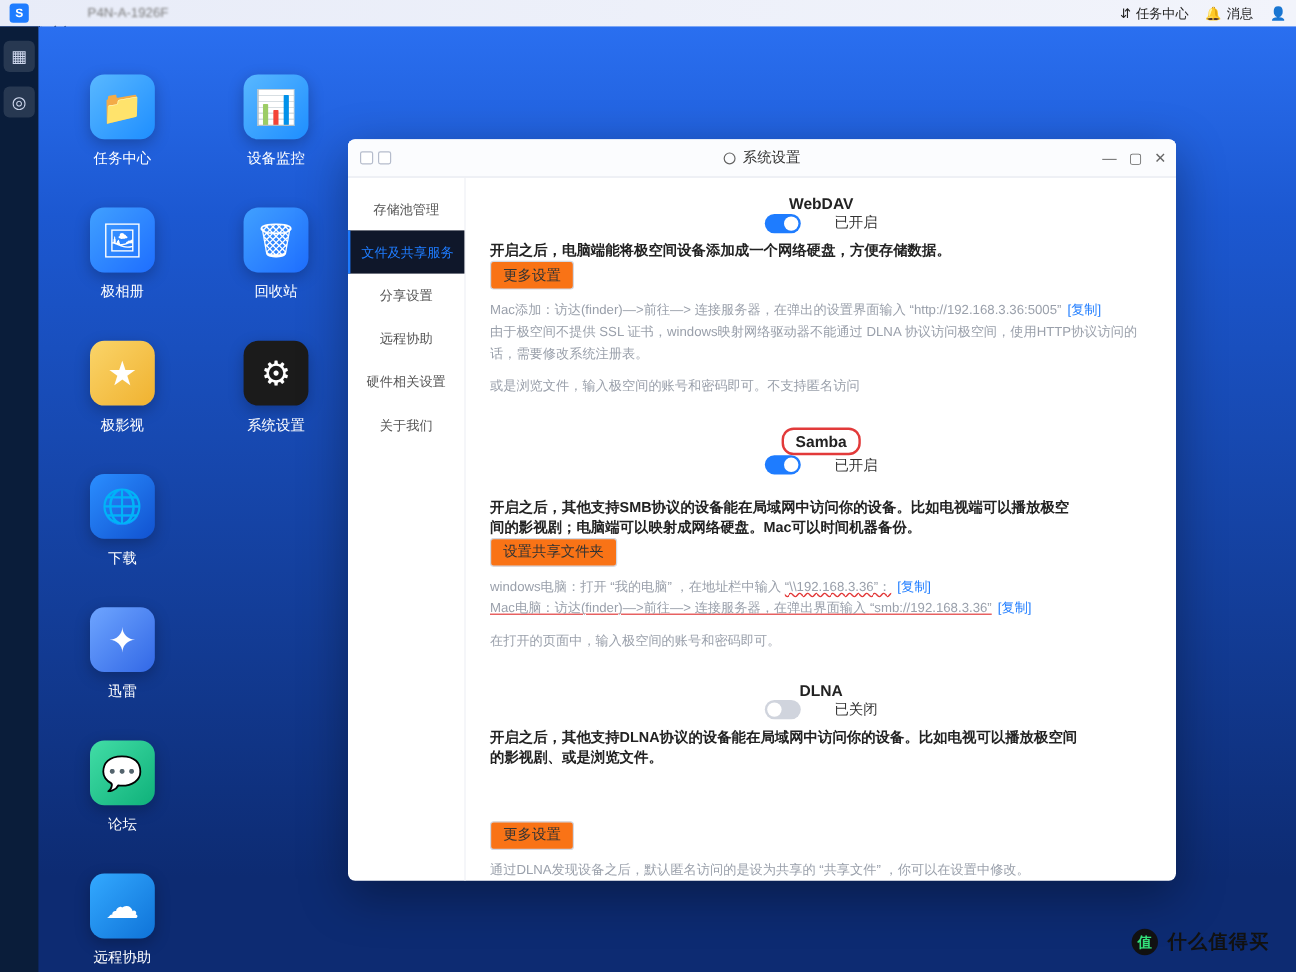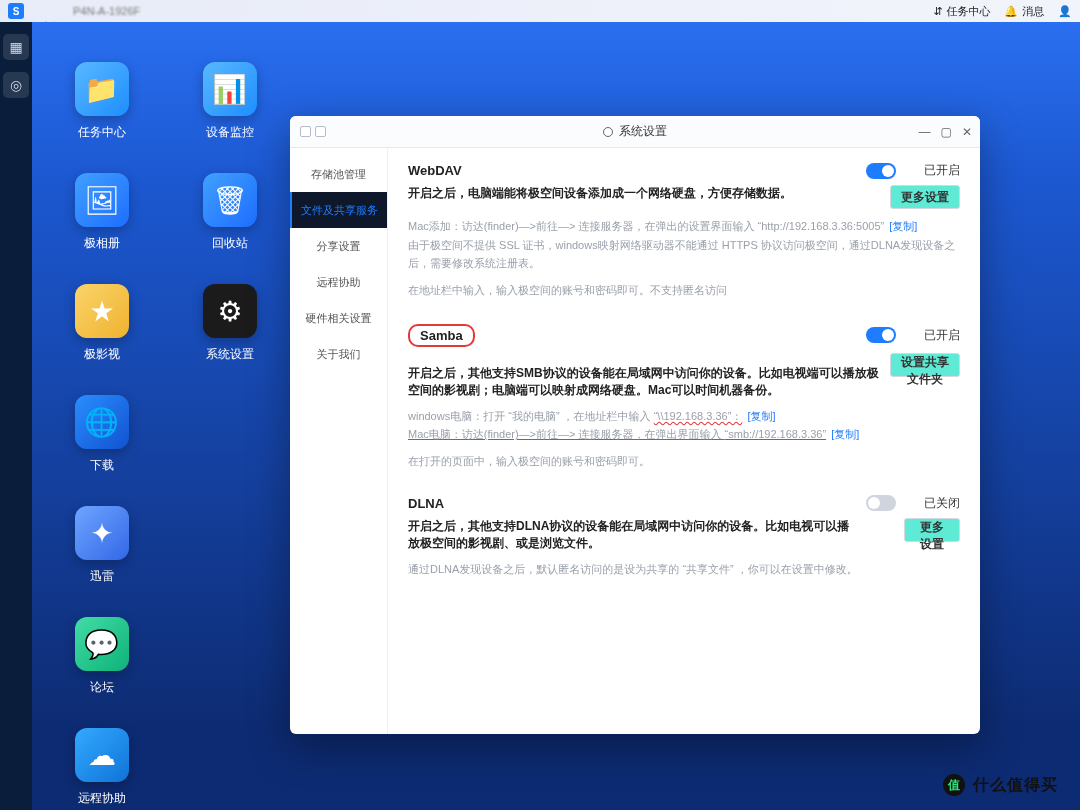--- a/index.html
+++ b/index.html
@@ -34,30 +34,30 @@
 .dlg-title .wbtn { width: 11px; height: 11px; border: 1px solid #b5bccc; border-radius: 2px; cursor:pointer; background:#fff; }
 .dlg-title .title-center { position:absolute; left:0; right:0; text-align:center; font-size:12px; color:#333; display:flex; align-items:center; justify-content:center; gap:6px; pointer-events:none; }
 .dlg-title .winbtns-right { position:absolute; right:8px; display:flex; gap:10px; color:#666; font-size:12px; }
 .dlg-title .winbtns-right span { cursor:pointer; }
 .dlg-body { flex:1; display:flex; min-height:0; }
 .dlg-side { width: 98px; border-right: 1px solid #eef0f5; padding: 8px 0; }
 .dlg-side .sitem { height: 36px; display:flex; align-items:center; justify-content:center; font-size:11px; color:#555; cursor:pointer; }
 .dlg-side .sitem.active { color:#1e7cff; background:#0f172a; border-left: 2px solid #1e7cff; }
 .dlg-main { flex: 1; padding: 14px 20px 20px 20px; overflow-y:auto; font-size:12px; color:#333; }
 .section { margin-bottom: 24px; }
-.sec-head { display:flex; align-items:center; justify-content:space-between; }
+.sec-head { display:flex; align-items:center; justify-content:space-between;flex-direction:column; }
 .sec-title { font-size: 13px; font-weight: 600; color:#222; }
 .sec-title.red-circle { border: 2px solid #e23a3a; border-radius: 10px; padding: 2px 10px; display:inline-block; }
 .sec-right { display:flex; align-items:center; gap:28px; }
 .toggle { width: 30px; height: 16px; border-radius: 16px; position:relative; cursor:pointer; }
 .toggle .knob { width: 12px; height: 12px; background:#fff; border-radius:50%; position:absolute; top:2px; transition:.15s; }
 .toggle.on { background:#1e7cff; } .toggle.on .knob { right:2px; }
 .toggle.off { background:#d0d4dd; } .toggle.off .knob { left:2px; }
 .state { font-size:12px; color:#333; }
-.soft-btn { height: 24px; padding: 0 10px; font-size:12px; border:1px solid #d3d8e2; background:#5eead4; border-radius:3px; cursor:pointer; color:#333;font-weight:bold; }
+.soft-btn { height: 24px; padding: 0 10px; font-size:12px; border:1px solid #d3d8e2; background:#f97316; border-radius:3px; cursor:pointer; color:#333; }
 .sec-desc { margin-top: 8px; font-size: 12px; color:#222; font-weight:600; }
 .sec-help { margin-top: 8px; font-size: 11px; color:#9aa0ab; line-height: 1.7; }
 .sec-help .link { color:#1e7cff; cursor:pointer; margin-left:2px; }
 .sec-help .red-u { text-decoration: underline; text-decoration-color:#e23a3a; text-decoration-thickness:1px; }
 .sec-help .red-wavy { text-decoration: wavy underline; text-decoration-color:#e23a3a; }
 .watermark { position: absolute; right: 22px; bottom: 14px; display:flex; align-items:center; gap:8px; }
 .watermark .wm-circ { width: 22px; height: 22px; border-radius:50%; background:#111; color:#33e07a; display:flex; align-items:center; justify-content:center; font-size:12px; font-weight:bold; }
 .watermark .wm-text { font-size:16px; font-weight:700; color:#111; letter-spacing:1px; }
 .gear { width:10px; height:10px; border:1px solid #666; border-radius:50%; display:inline-block; }
 </style>
@@ -176,22 +176,22 @@
             </div>
             <div class="sec-head" style="margin-top:6px; align-items:flex-start;">
               <div class="sec-desc" style="margin-top:0;">开启之后，电脑端能将极空间设备添加成一个网络硬盘，方便存储数据。</div>
               <button class="soft-btn">更多设置</button>
             </div>
             <div class="sec-help">
               <div>
                 <span>Mac添加：访达(finder)—&gt;前往—&gt; 连接服务器，在弹出的设置界面输入 “http://192.168.3.36:5005” </span>
                 <span class="link">[复制]</span>
               </div>
-              <div>由于极空间不提供 SSL 证书，windows映射网络驱动器不能通过 HTTPS 协议访问极空间，通过DLNA发现设备之后，需要修改系统注册表。</div>
-              <div style="margin-top:8px;">在地址栏中输入，输入极空间的账号和密码即可。不支持匿名访问</div>
+              <div>由于极空间不提供 SSL 证书，windows映射网络驱动器不能通过 DLNA 协议访问极空间，使用HTTP协议访问的话，需要修改系统注册表。</div>
+              <div style="margin-top:8px;">或是浏览文件，输入极空间的账号和密码即可。不支持匿名访问</div>
             </div>
           </div>
 
           <div class="section">
             <div class="sec-head">
               <span class="sec-title red-circle">Samba</span>
               <div class="sec-right">
                 <div class="toggle on">
                     <div class="knob"></div>
                   </div>

